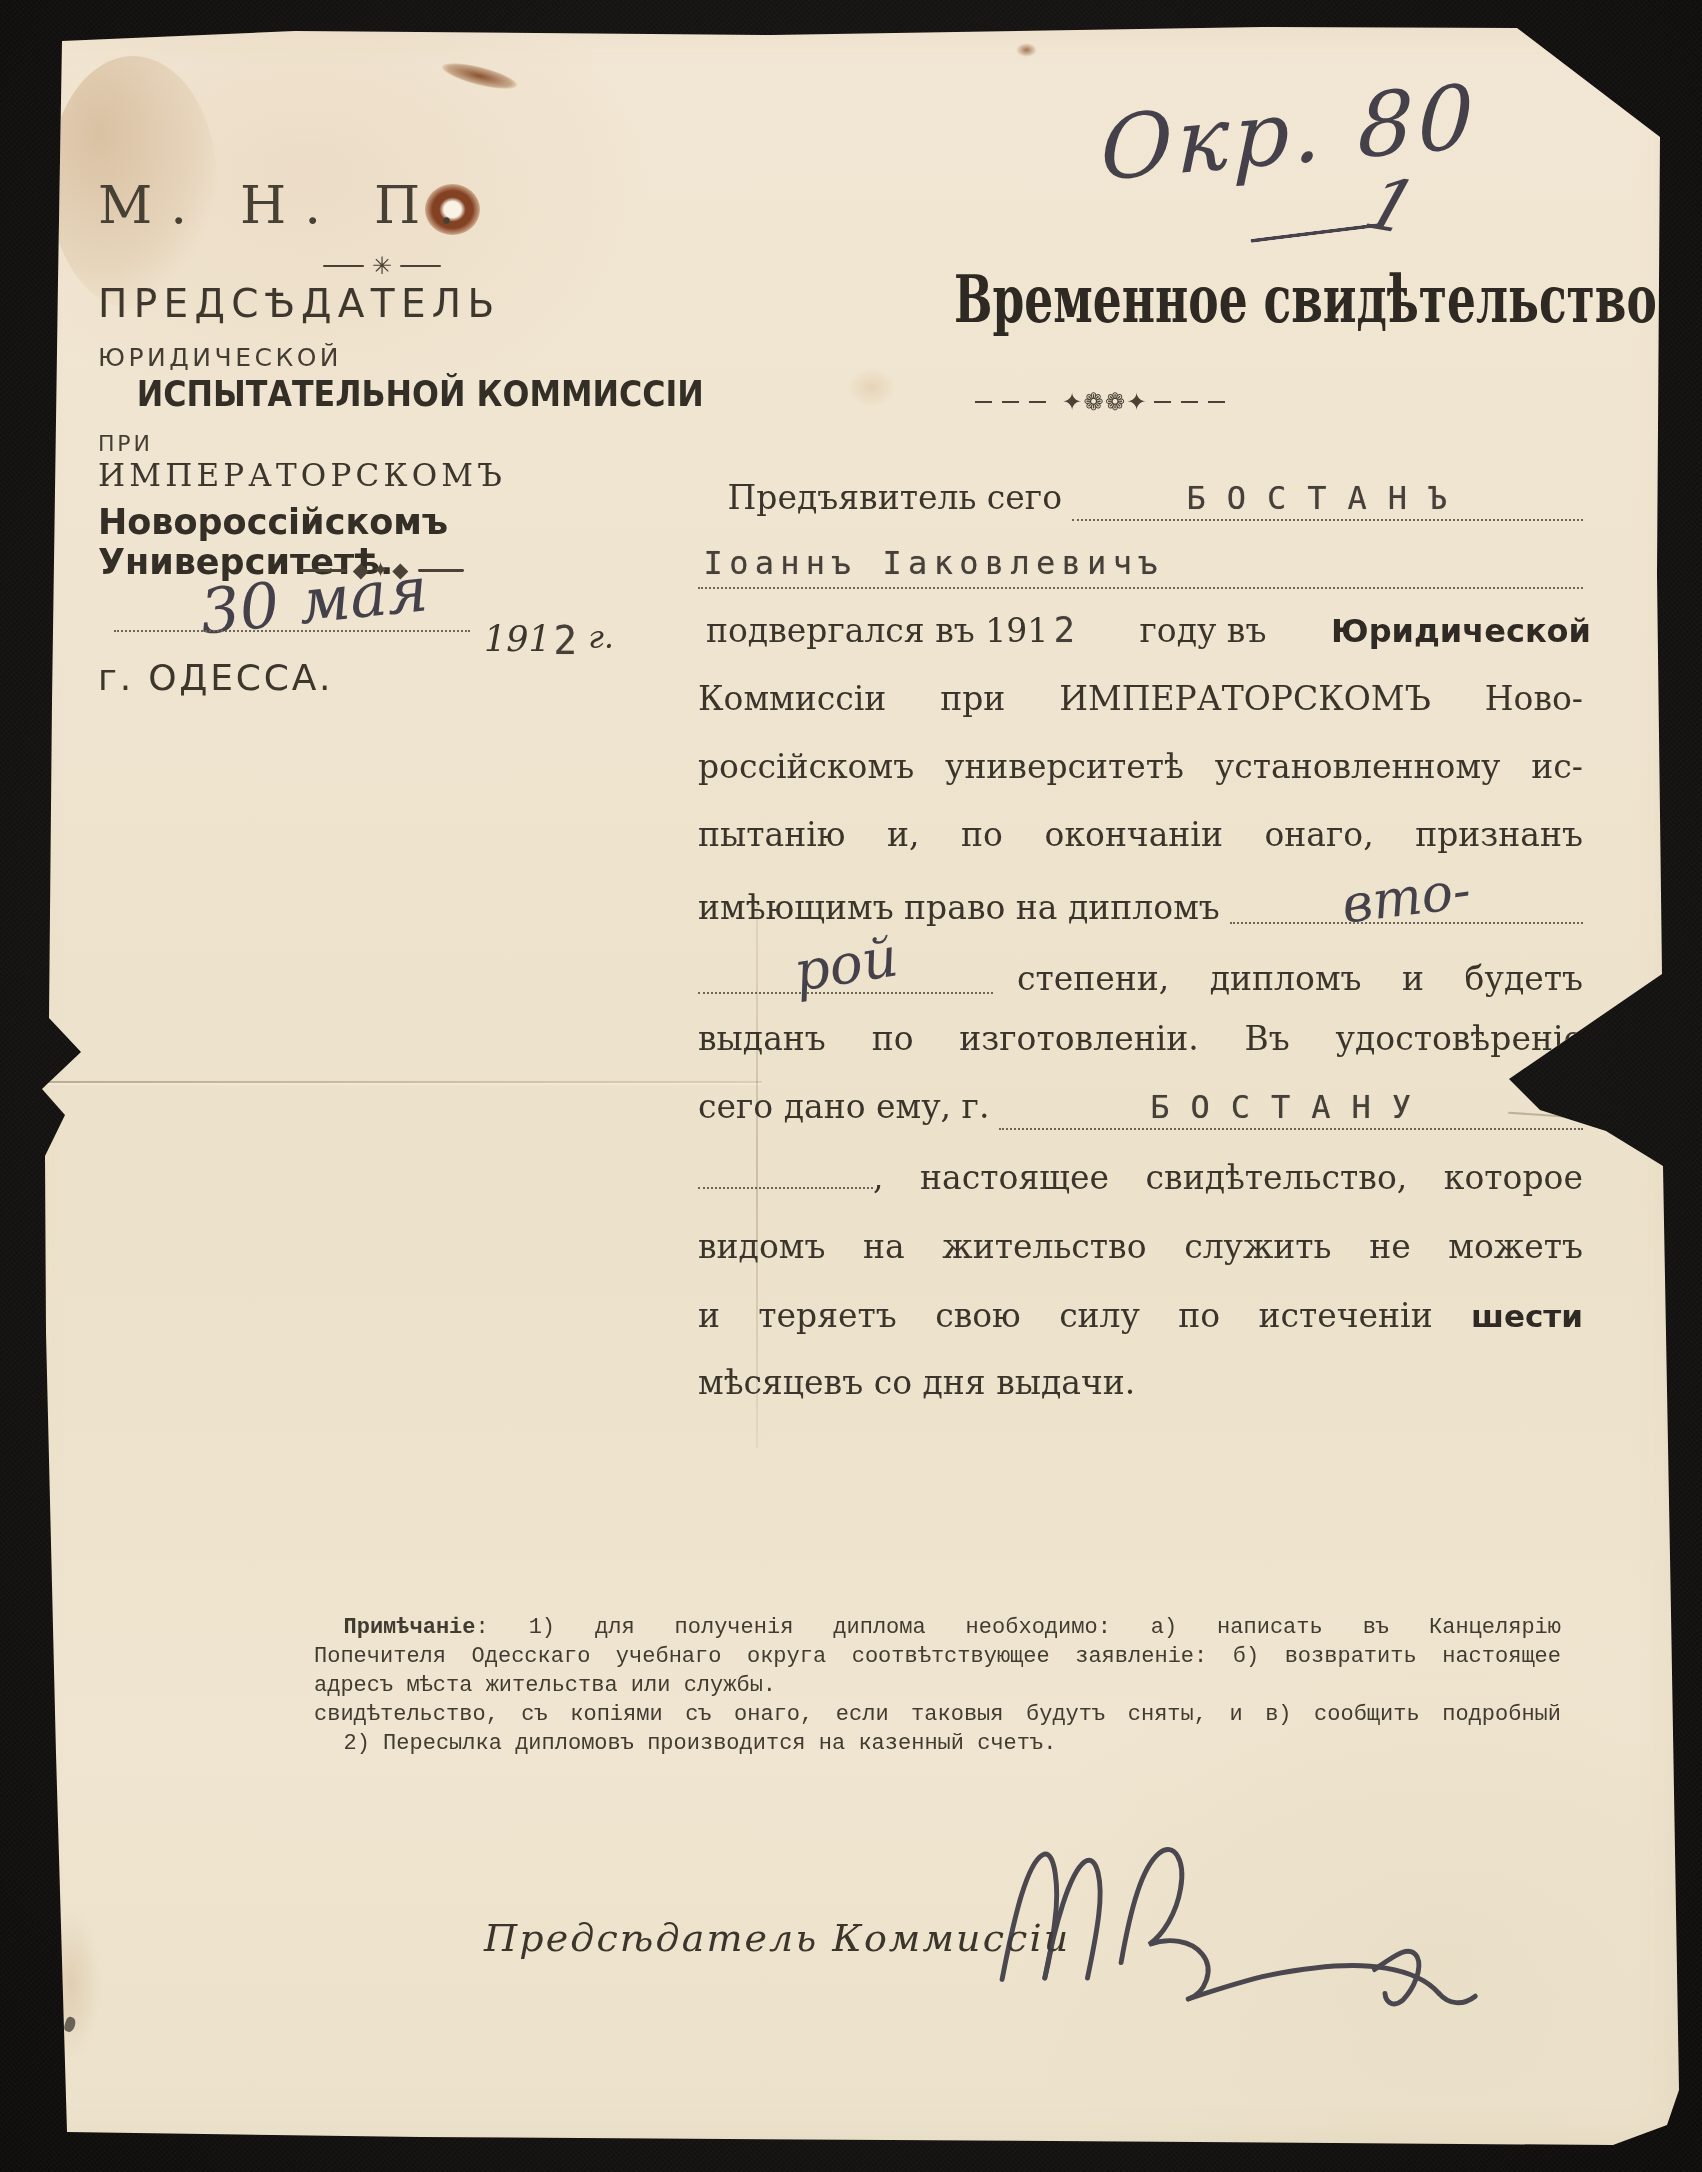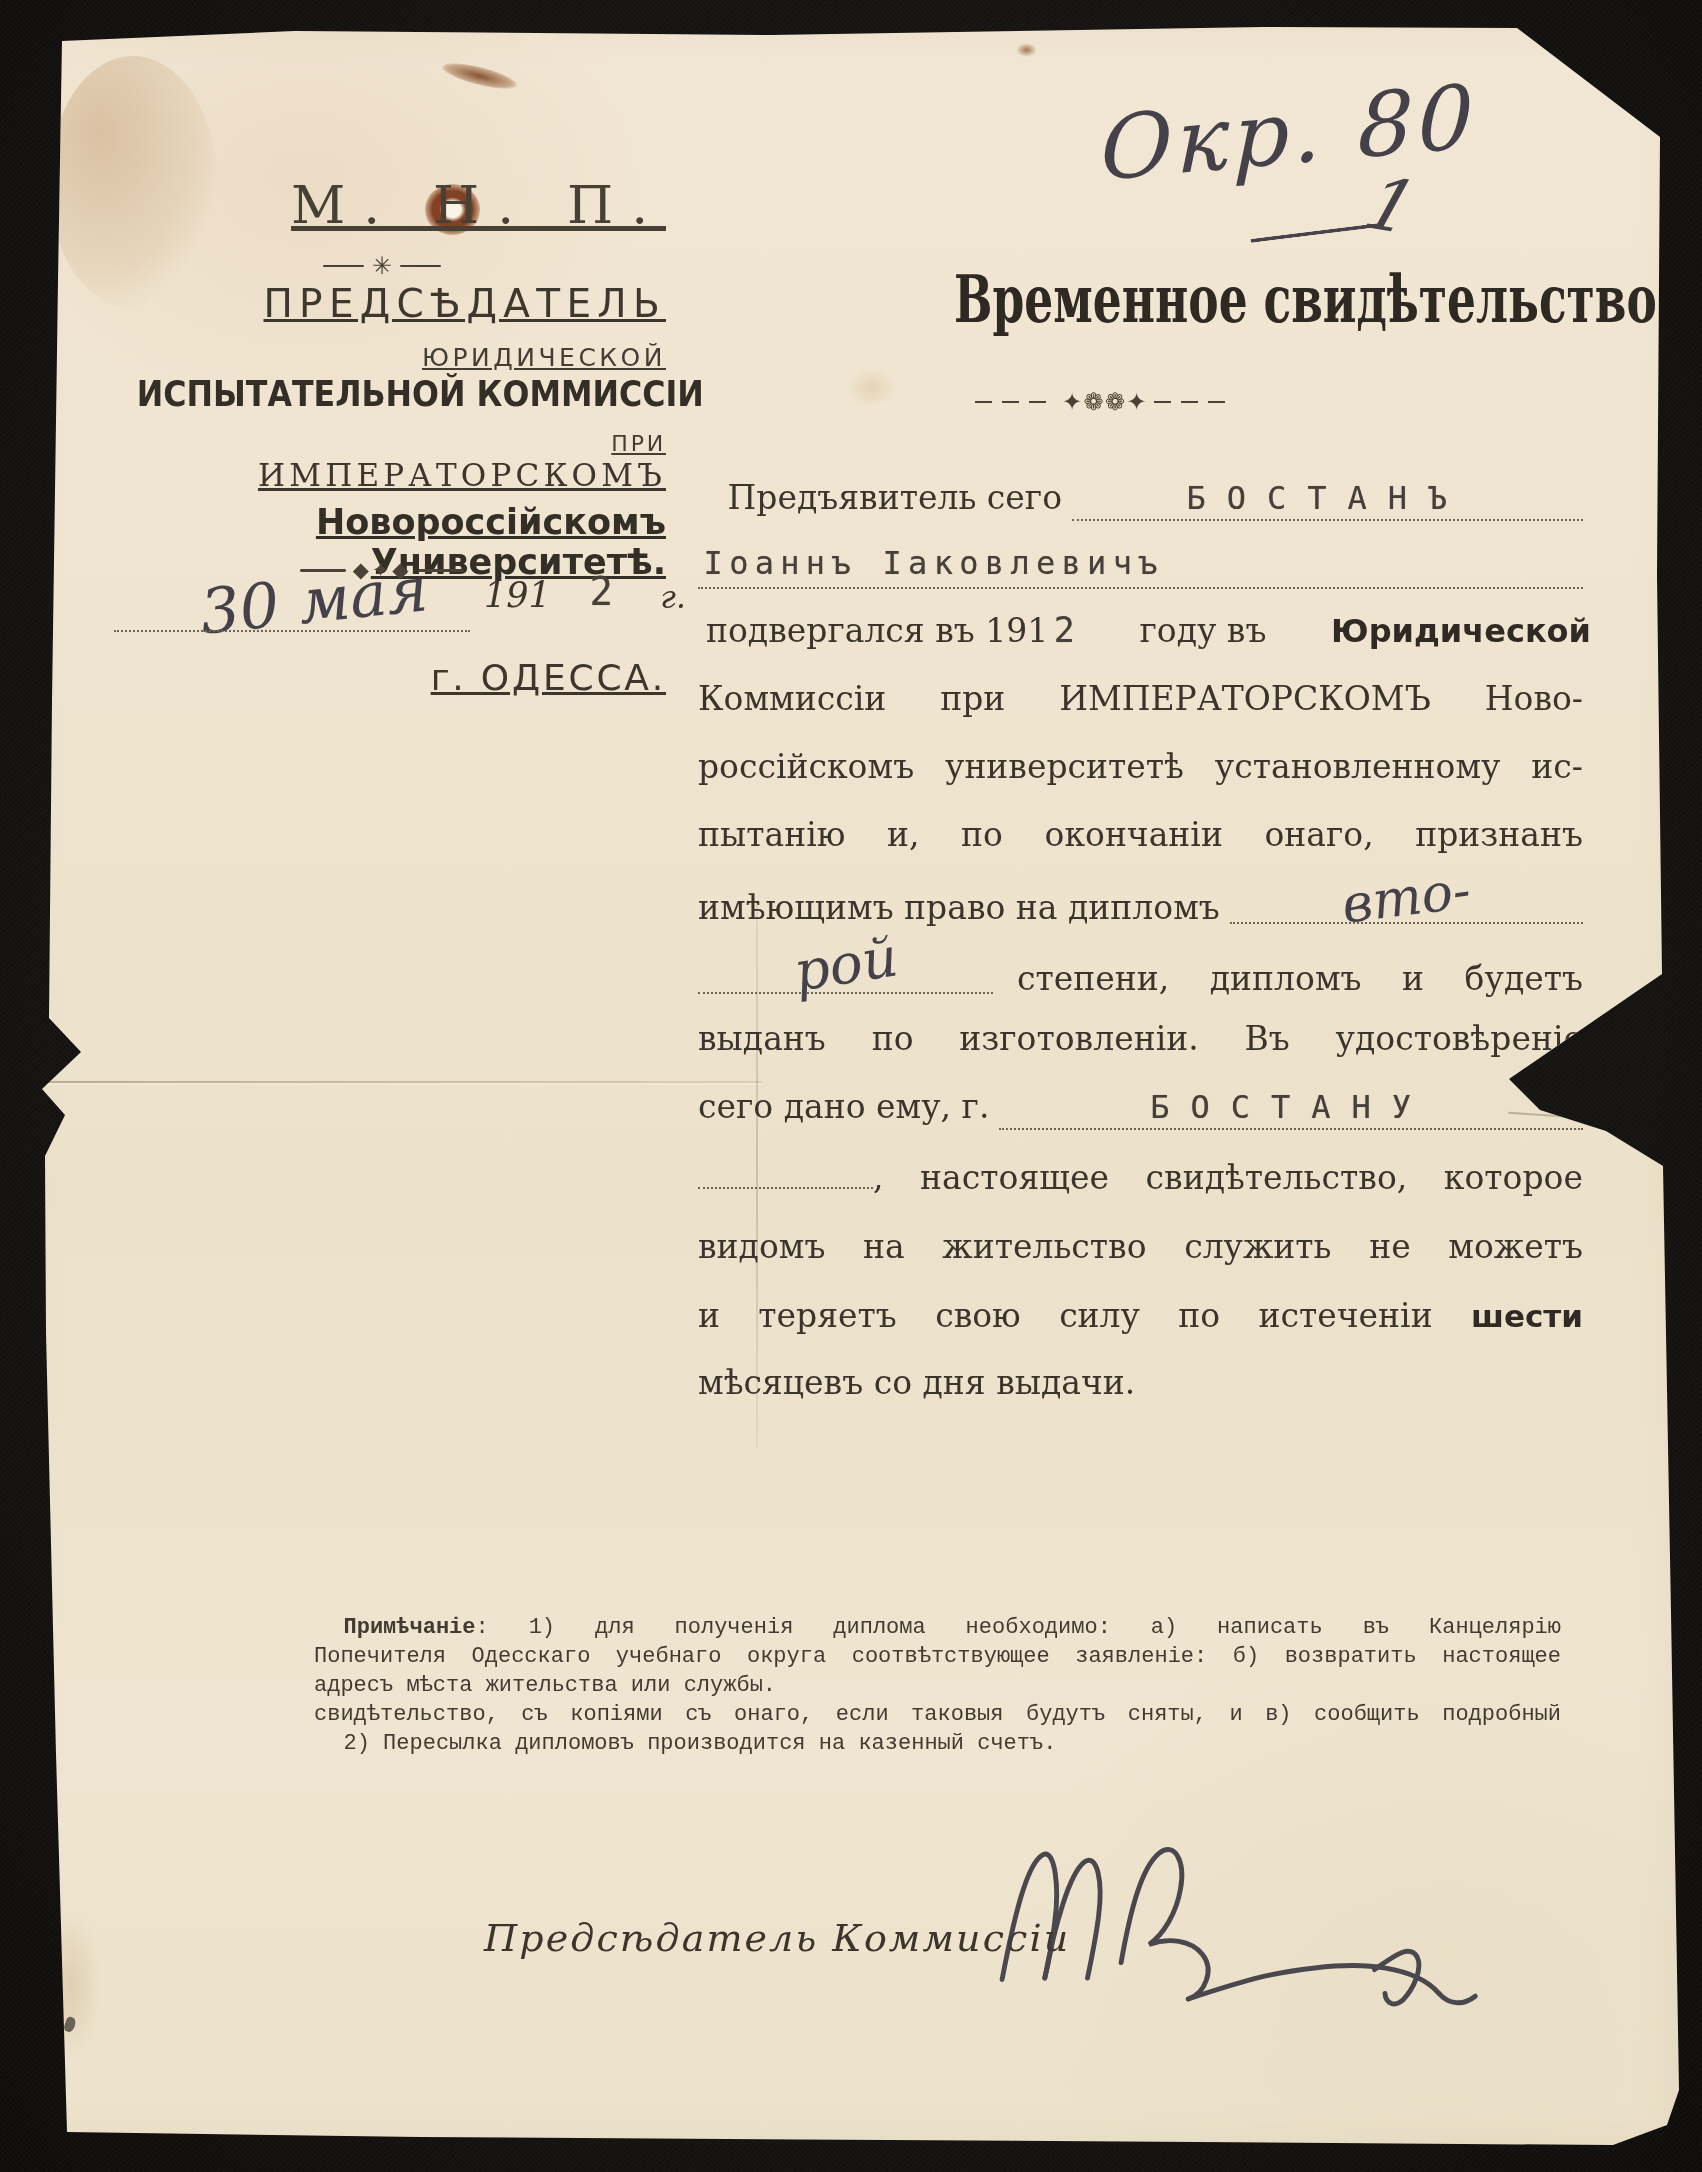--- a/index.html
+++ b/index.html
@@ -26,21 +26,21 @@
       1052px 2141px, 421px 2137px, 67px 2132px,
       56px 1754px, 46px 1333px, 45px 1156px, 65px 1115px, 42px 1089px,
       81px 1052px, 49px 1018px, 52px 701px, 58px 281px);
     box-shadow: inset 0 0 63px rgba(140,110,70,0.22), inset 0 0 5.6px rgba(110,85,50,0.30);
   }
   .stain{position:absolute;pointer-events:none;}
   .crease{position:absolute;pointer-events:none;}
 
   
   .abs{position:absolute;}
-  .center{text-align:right;text-decoration:underline;}
+  .center{text-align:left;}
   .sans{font-family:"DejaVu Sans", sans-serif;}
   .serif{font-family:"DejaVu Serif", serif;}
   .typed{font-family:"DejaVu Sans Mono", monospace;color:#46403a;text-shadow:0 0 0.7px rgba(70,60,50,.55);}
   .hand{font-family:"DejaVu Serif", serif;font-style:italic;color:#45414b;}
   .b{font-weight:bold;}
 
   
   .lh{left:98px;width:568px;}
   .mnp{top:174px;font-size:53px;letter-spacing:18px;color:#474034;}
   .orn{display:flex;align-items:center;justify-content:center;color:#4a4236;}
@@ -52,21 +52,21 @@
   .yurid{top:343px;font-size:25px;letter-spacing:3.5px;color:#433d33;}
   .ispyt{top:373px;font-size:36px;font-weight:bold;color:#332e26;}
   .ispyt .sq{display:inline-block;transform:scaleX(0.88);transform-origin:center;white-space:nowrap;}
   .pri{top:431px;font-size:22px;letter-spacing:2.8px;color:#443e34;}
   .imper{top:457px;font-size:31px;letter-spacing:4.2px;color:#3c362d;}
   .novo{top:502px;font-size:35px;font-weight:bold;color:#332e26;}
   .orn2{top:560px;} .orn2 .bar{width:46px;margin:0 7px;}
   .orn2 .glyph{font-size:21px;line-height:21px;letter-spacing:2.8px;}
   .date-hand{left:200px;top:564px;font-size:62px;transform:rotate(-6deg);}
   .date-dots{left:114px;top:630px;width:356px;border-bottom:2.8px dotted #6e6557;height:0;}
-  .date-year{left:484px;top:570px;display:flex;align-items:flex-end;gap:36px;}
+  .date-year{left:484px;top:619px;display:flex;align-items:flex-start;}
   .date-year .y191{font-style:italic;font-size:35px;color:#3c362d;}
   .date-year .y2{font-size:39px;margin-left:2.8px;transform:translateY(-1.4px);}
   .date-year .yg{font-style:italic;font-size:31px;margin-left:11.2px;color:#3c362d;}
   .odessa{top:657px;font-size:36px;letter-spacing:2.8px;color:#3c362d;}
 
   
   .okr{left:1100px;top:81px;font-size:88px;transform:rotate(-5deg) skewX(-6deg);letter-spacing:4.2px;}
   .okr-one{left:1368px;top:163px;font-size:73px;transform:rotate(10deg) skewX(-8deg);}
   .okr-line{left:1250px;top:231px;width:130px;height:0;border-top:4.9px solid #47434d;transform:rotate(-7deg);border-radius:2.8px;}
 

